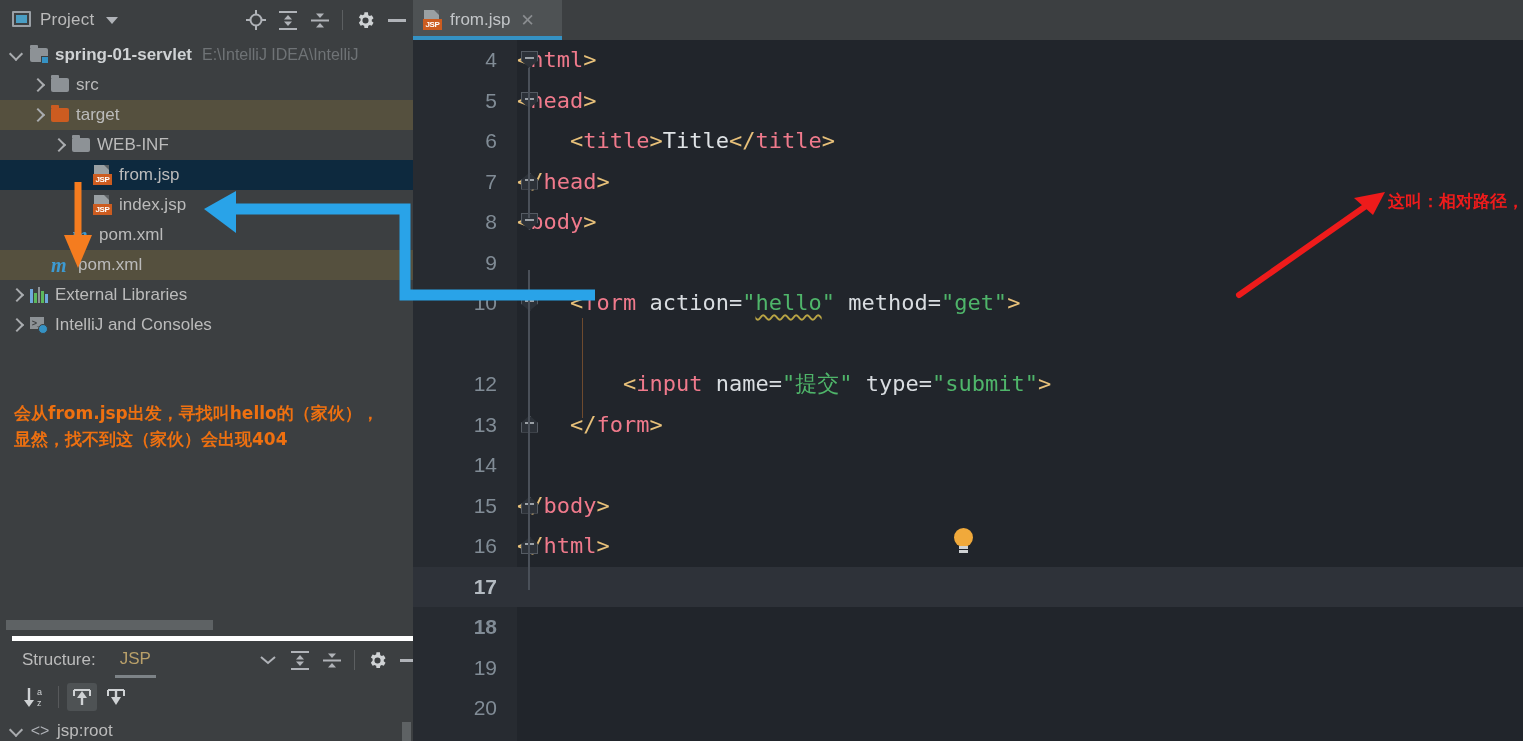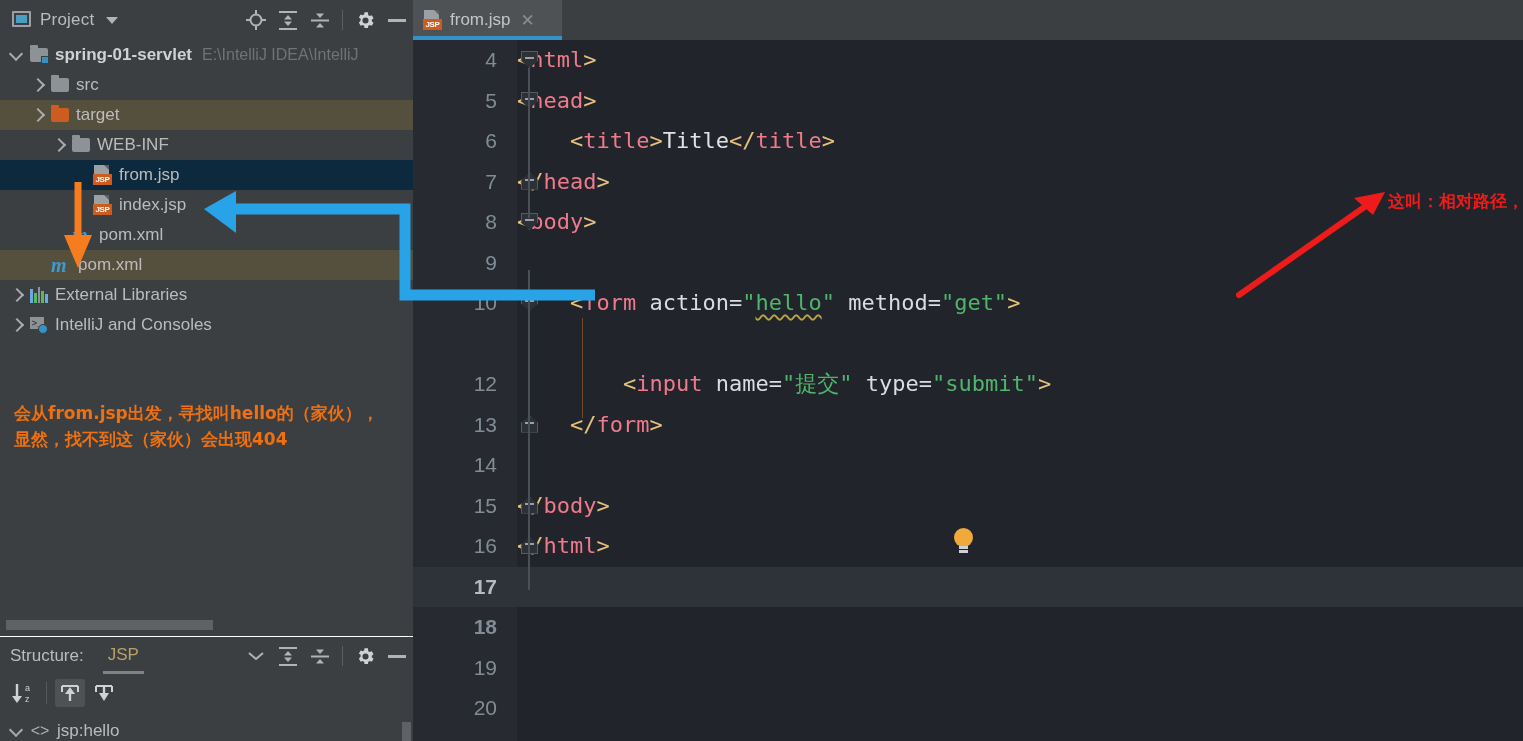--- a/index.html
+++ b/index.html
@@ -127,22 +127,22 @@
   }
 
   
   #left-hscroll {
     position:absolute; left:6px; top:620px; width:400px; height:10px;
   }
   #left-hscroll .thumb { width:207px; height:10px; background:#5e6264; }
 
   
   #structure {
-    position:absolute; left:0; top:636px; width:413px; height:105px;
-    background:#3c3f41; border-top:1px solid #ffffff;
+    position:absolute; left:12px; top:636px; width:413px; height:105px;
+    background:#3c3f41; border-top:5px solid #ffffff;
   }
   #structure-header { position:relative; height:38px; display:flex; align-items:center; }
   .st-label { color:#bbbbbb; font-size:17px; margin-left:10px; }
   .st-tab {
     color:#b9a06a; font-size:17px; margin-left:24px; position:relative; padding-bottom:3px;
   }
   .st-tab::after {
     content:""; position:absolute; left:-5px; right:-5px; bottom:-6px; height:3px; background:#7d8387;
   }
   #structure-row2 {
@@ -470,21 +470,21 @@
         </div>
       </div>
     </div>
 
     <div id="structure-tree">
         <div class="row">
           <span style="display:inline-block;width:8px"></span>
           <span class="chev down"></span>
           <span style="display:inline-block;width:6px"></span>
           <span class="codetag">&lt;&gt;</span>
-          <span class="lbl">jsp:hello</span>
+          <span class="lbl">jsp:root</span>
         </div>
       </div>
     <div id="st-scrollthumb"></div>
   </div>
 
   <div id="editor-area">
     <div id="tabbar">
       <div id="tab-fromjsp">
         <span class="jspicon">
           <span class="pg"></span>

